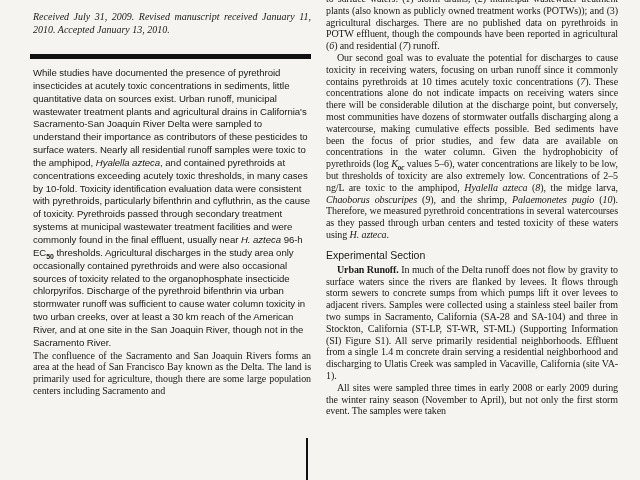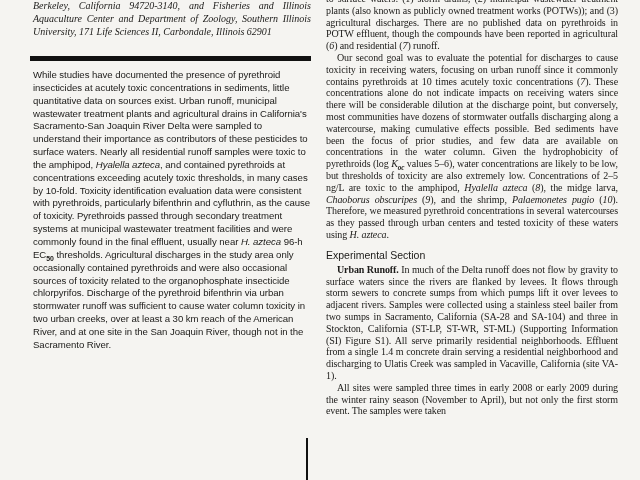--- a/index.html
+++ b/index.html
@@ -73,23 +73,24 @@
     width: 2px; height: 42px;
     background: #111111;
   }
 </style>
 </head>
 <body>
 
 <div class="page">
 
   <div class="col col-left">
-    <p class="affil">Berkeley, California 94720-3140, and Fisheries and Illinois Aquaculture Center and Department of Zoology, Southern Illinois University, 171 Life Sciences II, Carbondale, Illinois 62901</p>
+    <p class="received">Received July 31, 2009. Revised manuscript received January 11, 2010. Accepted January 13, 2010.</p>
     <div class="rule"></div>
     <p class="abstract"><span>While studies have documented the presence of pyrethroid insecticides at acutely toxic concentrations in sediments, little quantitative data on sources exist. Urban runoff, municipal wastewater treatment plants and agricultural drains in California's Sacramento-San Joaquin River Delta were sampled to understand their importance as contributors of these pesticides to surface waters. Nearly all residential runoff samples were toxic to the amphipod, </span><span style="font-style: italic;">Hyalella azteca</span><span>, and contained pyrethroids at concentrations exceeding acutely toxic thresholds, in many cases by 10-fold. Toxicity identification evaluation data were consistent with pyrethroids, particularly bifenthrin and cyfluthrin, as the cause of toxicity. Pyrethroids passed through secondary treatment systems at municipal wastewater treatment facilities and were commonly found in the final effluent, usually near </span><span style="font-style: italic;">H. azteca</span><span> 96-h EC</span><sub>50</sub><span> thresholds. Agricultural discharges in the study area only occasionally contained pyrethroids and were also occasional sources of toxicity related to the organophosphate insecticide chlorpyrifos. Discharge of the pyrethroid bifenthrin via urban stormwater runoff was sufficient to cause water column toxicity in two urban creeks, over at least a 30 km reach of the American River, and at one site in the San Joaquin River, though not in the Sacramento River.</span></p>
+    <p class="body">The confluence of the Sacramento and San Joaquin Rivers forms an area at the head of San Francisco Bay known as the Delta. The land is primarily used for agriculture, though there are some large population centers including Sacramento and</p>
   </div>
 
   <div class="col col-right">
     <p class="body"><span>to surface waters: (1) storm drains; (2) municipal wastewater treatment plants (also known as publicly owned treatment works (POTWs)); and (3) agricultural discharges. There are no published data on pyrethroids in POTW effluent, though the compounds have been reported in agricultural (</span><span style="font-style: italic;">6</span><span>) and residential (</span><span style="font-style: italic;">7</span><span>) runoff.</span></p>
     <p class="body indent"><span>Our second goal was to evaluate the potential for discharges to cause toxicity in receiving waters, focusing on urban runoff since it commonly contains pyrethroids at 10 times acutely toxic concentrations (</span><span style="font-style: italic;">7</span><span>). These concentrations alone do not indicate impacts on receiving waters since there will be considerable dilution at the discharge point, but conversely, most communities have dozens of stormwater outfalls discharging along a watercourse, making cumulative effects possible. Bed sediments have been the focus of prior studies, and few data are available on concentrations in the water column. Given the hydrophobicity of pyrethroids (log </span><span style="font-style: italic;">K</span><sub style="font-style: italic;">oc</sub><span> values 5–6), water concentrations are likely to be low, but thresholds of toxicity are also extremely low. Concentrations of 2–5 ng/L are toxic to the amphipod, </span><span style="font-style: italic;">Hyalella azteca</span><span> (</span><span style="font-style: italic;">8</span><span>), the midge larva, </span><span style="font-style: italic;">Chaoborus obscuripes</span><span> (</span><span style="font-style: italic;">9</span><span>), and the shrimp, </span><span style="font-style: italic;">Palaemonetes pugio</span><span> (</span><span style="font-style: italic;">10</span><span>). Therefore, we measured pyrethroid concentrations in several watercourses as they passed through urban centers and tested toxicity of these waters using </span><span style="font-style: italic;">H. azteca</span><span>.</span></p>
     <h2 class="sechead">Experimental Section</h2>
     <p class="body indent"><span style="font-weight: bold;">Urban Runoff.</span><span> In much of the Delta runoff does not flow by gravity to surface waters since the rivers are flanked by levees. It flows through storm sewers to concrete sumps from which pumps lift it over levees to adjacent rivers. Samples were collected using a stainless steel bailer from two sumps in Sacramento, California (SA-28 and SA-104) and three in Stockton, California (ST-LP, ST-WR, ST-ML) (Supporting Information (SI) Figure S1). All serve primarily residential neighborhoods. Effluent from a single 1.4 m concrete drain serving a residential neighborhood and discharging to Ulatis Creek was sampled in Vacaville, California (site VA-1).</span></p>
     <p class="body indent">All sites were sampled three times in early 2008 or early 2009 during the winter rainy season (November to April), but not only the first storm event. The samples were taken</p>
   </div>
 

